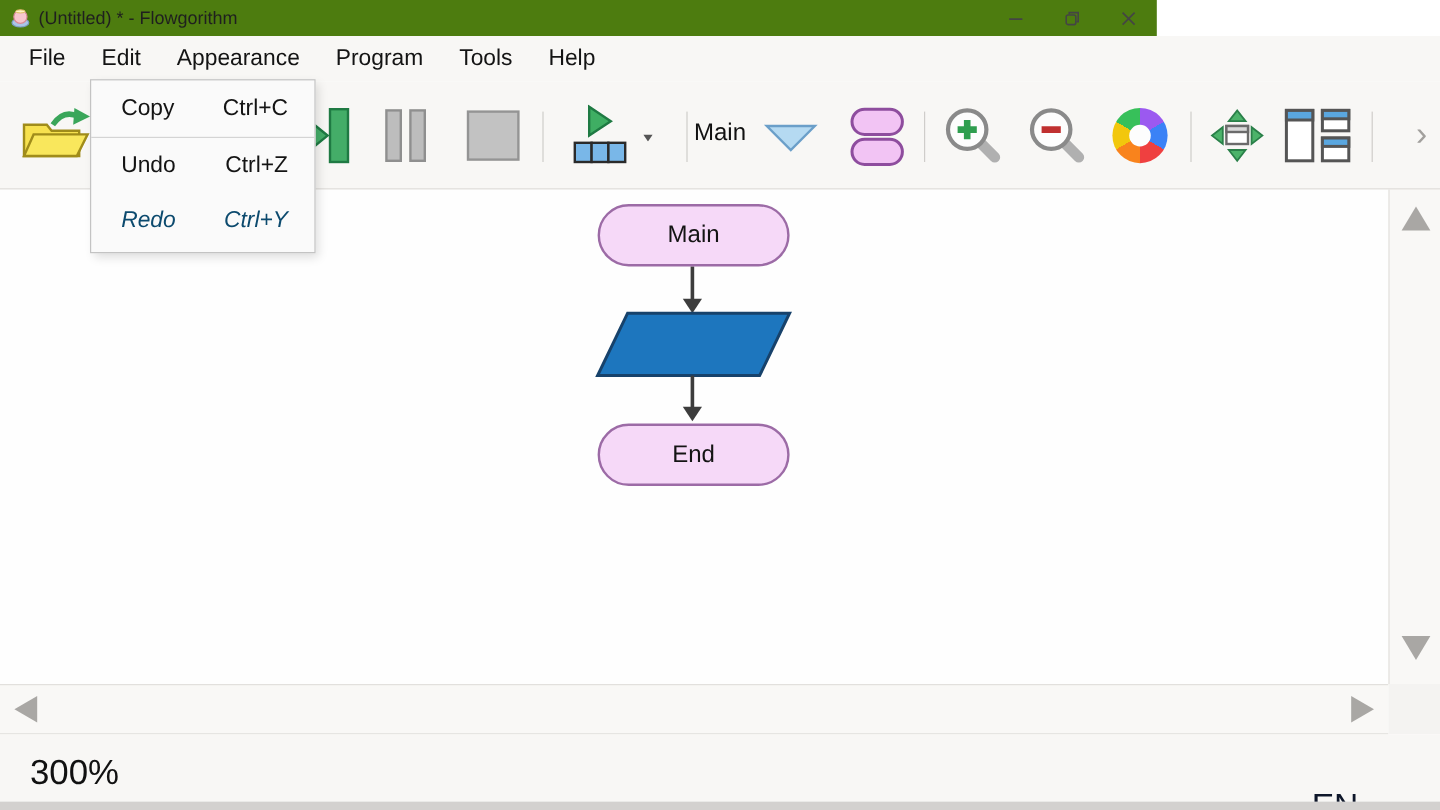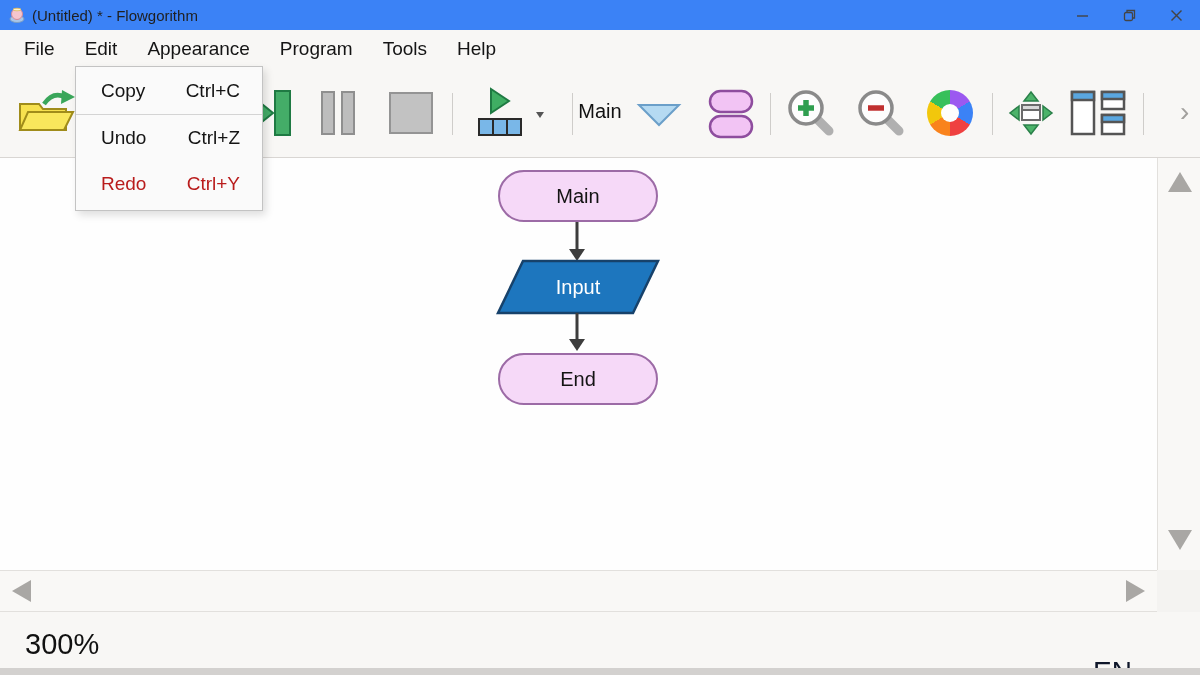--- a/index.html
+++ b/index.html
@@ -1,19 +1,19 @@
 <!DOCTYPE html>
 <html><head>
 <meta charset="utf-8">
 <style>
   html,body{margin:0;padding:0;background:#fff;}
   .app{position:relative;width:1200px;height:675px;overflow:hidden;
        font-family:"Liberation Sans",sans-serif;background:#fff;color:#1a1a1a;}
   
-  .titlebar{position:absolute;left:0;top:0;width:1200px;height:30px;background:#3b82f6;
+  .titlebar{position:absolute;left:0;top:0;width:964px;height:30px;background:#4d7c0f;
             display:flex;align-items:center;}
   .appicon{margin-left:8px;width:18px;height:18px;display:inline-block;}
   .wintitle{margin-left:6px;font-size:15px;color:#1f1f1f;}
   .wincontrols{position:absolute;right:0;top:0;height:30px;display:flex;}
   .winbtn{width:47px;height:30px;display:flex;align-items:center;justify-content:center;}
   
   .menubar{position:absolute;left:0;top:30px;width:1200px;height:38px;background:#f8f7f5;
            display:flex;align-items:center;padding-left:9px;box-sizing:border-box;}
   .menuitem{font-size:19px;padding:0 15px;color:#141414;cursor:default;}
   
@@ -25,21 +25,21 @@
   .wheel{width:46px;height:46px;border-radius:50%;position:relative;
     background:conic-gradient(from 0deg,#9b59f0 0 60deg,#3b82f6 60deg 120deg,#ef4040 120deg 180deg,#f9831c 180deg 240deg,#f2c70c 240deg 300deg,#37c05a 300deg 360deg);}
   .wheel::after{content:"";position:absolute;left:14px;top:14px;width:18px;height:18px;border-radius:50%;background:#fdfdfd;}
   .chevron{font-size:28px;color:#a2a09d;line-height:1;}
   
   .popup{position:absolute;left:75px;top:66px;width:188px;background:#fafafa;
          border:1px solid #c3c3c3;box-shadow:3px 4px 8px rgba(0,0,0,.13);z-index:50;
          padding:1px 0 3px 0;box-sizing:border-box;}
   .prow{height:46px;display:flex;align-items:center;justify-content:space-between;
         padding:0 22px 0 25px;font-size:19px;color:#141414;}
-  .prow.disabled{color:#b91c1c;}
+  .prow.disabled{color:#0c4a6e;font-style:italic;}
   .psep{height:1px;background:#d4d4d4;margin:0;}
   
   .canvas{position:absolute;left:0;top:158px;width:1157px;height:412px;background:#fefefe;}
   .flowsvg{position:absolute;left:470px;top:160px;pointer-events:none;}
   .node{position:absolute;display:flex;align-items:center;justify-content:center;
         font-size:20px;box-sizing:border-box;}
   .pill{left:498px;width:160px;height:52px;background:#f6d9f8;border:2px solid #9c6ba6;
         border-radius:26px;color:#141414;}
   .inlabel{left:498px;top:261px;width:160px;height:52px;color:#ffffff;}
   
@@ -248,23 +248,20 @@
     <line x1="107" y1="62" x2="107" y2="90" stroke="#3d3d3d" stroke-width="3"></line>
     <polygon points="99,89 115,89 107,101" fill="#3d3d3d"></polygon>
     <polygon points="53,101 188,101 163,153 28,153" fill="#1d76be" stroke="#17426b" stroke-width="2.5"></polygon>
     <line x1="107" y1="153" x2="107" y2="180" stroke="#3d3d3d" stroke-width="3"></line>
     <polygon points="99,179 115,179 107,191" fill="#3d3d3d"></polygon>
   </svg>
 
   <div class="node pill" style="top:170px;">
     <span>Main</span>
   </div>
-  <div class="node inlabel">
-    <span>Input</span>
-  </div>
   <div class="node pill" style="top:353px;text-align:center;">
     <span>End</span>
   </div>
 
   <div class="popup">
     <div class="prow">
       <span>Copy</span>
       <span>Ctrl+C</span>
     </div>
     <div class="psep"></div>

